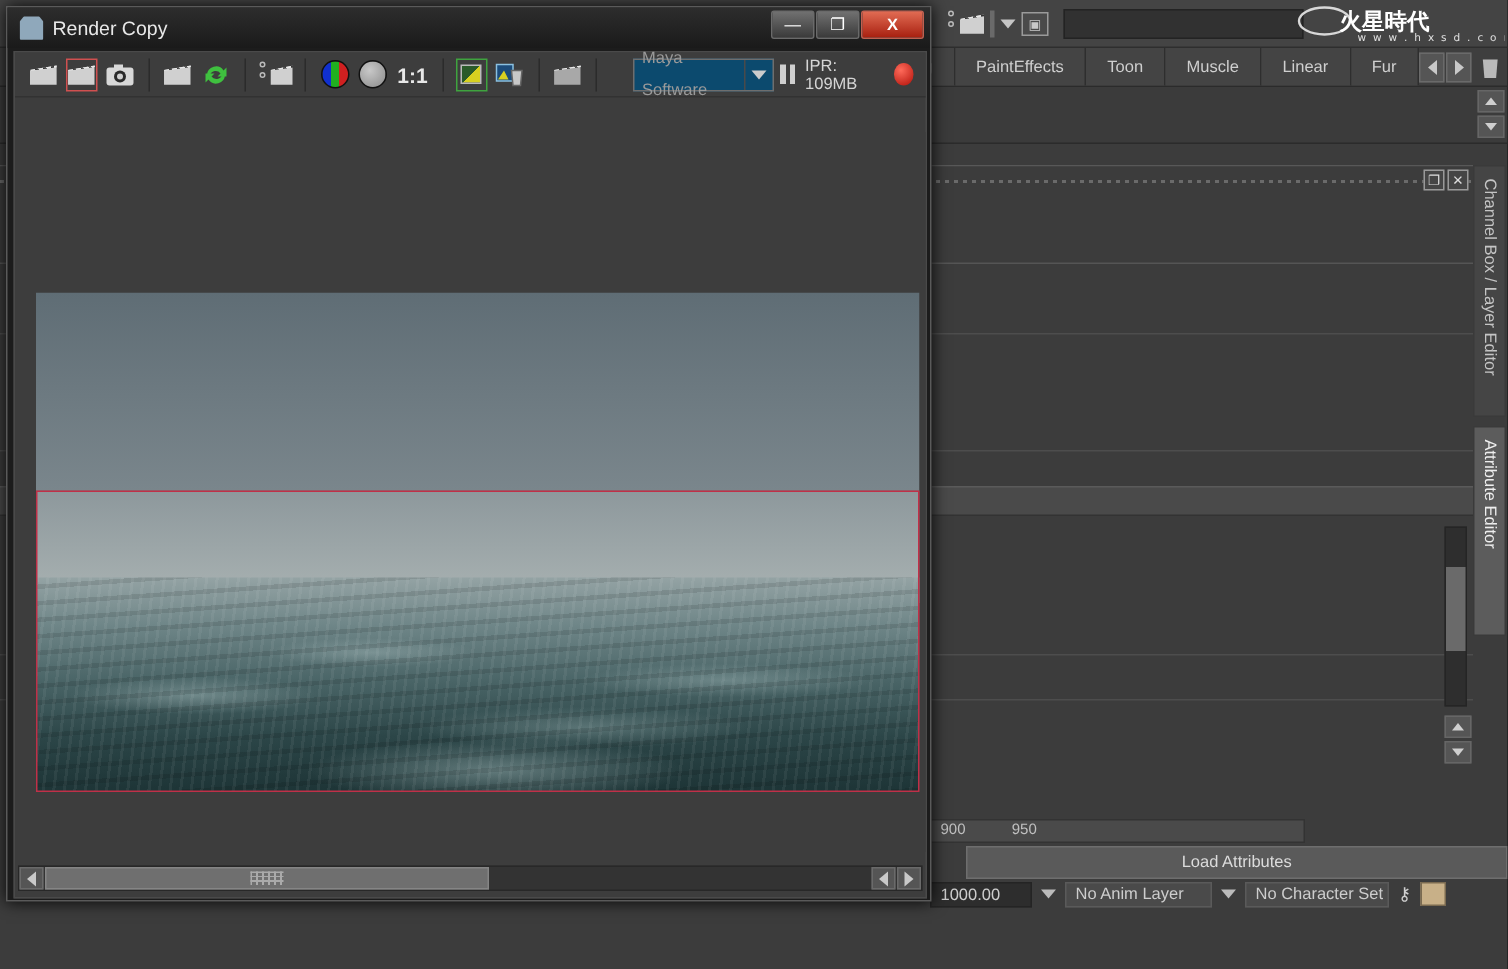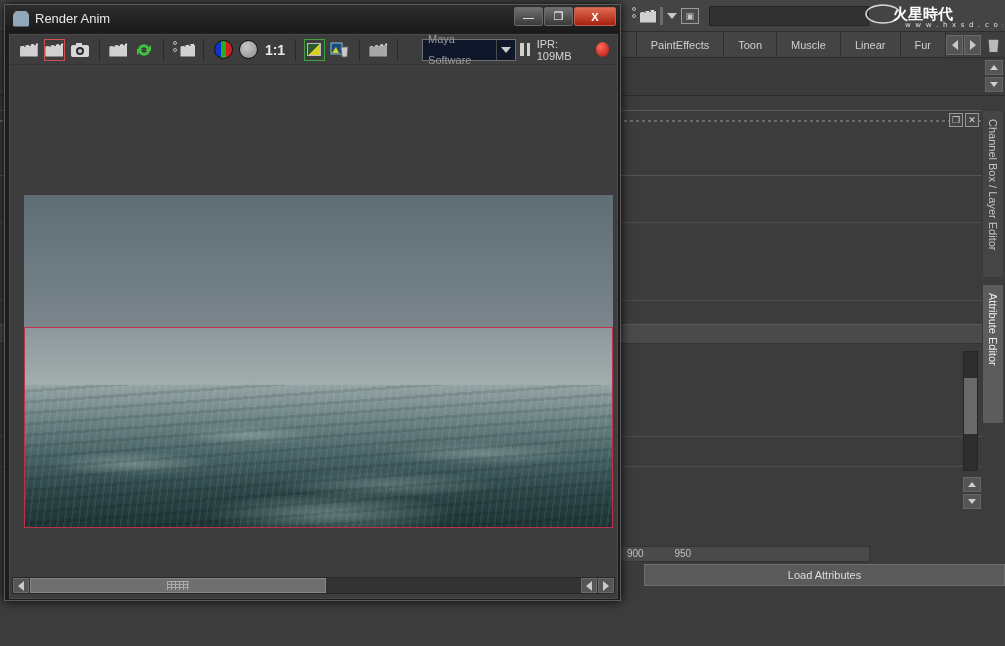--- a/index.html
+++ b/index.html
@@ -569,27 +569,36 @@
     <div style="font-size:10px;color:#c0c0c0;padding-left:6px;line-height:14px;">
       <span>900</span>
       <span style="margin-left:28px;">950</span>
     </div>
   </div>
 
   <div class="bottom-btnrow">
     <div class="bbtn">Load Attributes</div>
   </div>
 
+  <div class="bottom-fieldrow">
+    <div class="bfield" style="width:68px;">1000.00</div>
+    <span class="tri-dn" style="margin:0 4px;border-top-color:#bbb;"></span>
+    <div class="bdd" style="width:98px;">No Anim Layer</div>
+    <span class="tri-dn" style="margin:0 4px;border-top-color:#bbb;"></span>
+    <div class="bdd" style="width:96px;">No Character Set</div>
+    <span style="margin-left:4px;font-size:12px;color:#cfcfcf;">⚷</span>
+    <div style="margin-left:4px;width:17px;height:16px;background:#c8b088;border:1px solid #7a6a50;"></div>
+  </div>
 
 </div>
 
 <div id="render-view">
   <div class="rv-titlebar">
     <div class="rv-ticon"></div>
-    <div class="rv-title">Render Anim</div>
+    <div class="rv-title">Render Copy</div>
     <div class="wbtns">
       <div class="wbtn">—</div>
       <div class="wbtn">❐</div>
       <div class="wbtn close">X</div>
     </div>
   </div>
 
   <div class="rv-inner">
 
 
@@ -643,21 +652,21 @@
           <rect x="1" y="2" width="11" height="11" fill="#1b4b7a" stroke="#8ac0e0"></rect>
           <path d="M2,12 L6,6 L9,12 Z" fill="#d8d020"></path>
           <path d="M11,6 l7,0 l-1,10 l-5,0 z" fill="#c8c8c8" stroke="#666"></path>
         </svg>
       </div>
       <div class="toolsep"></div>
       <div class="tool-ico">
         <div class="clap" style="background:#a8a8a8;"></div>
       </div>
       <div class="toolsep"></div>
-      <div class="dropdown" style="width:104px;height:22px;line-height:21px;margin-left:16px;color:#9a9a9a;background:#0f172a;">
+      <div class="dropdown" style="width:104px;height:22px;line-height:21px;margin-left:16px;color:#9a9a9a;background:#0c4a6e;">
         <span>Maya Software</span>
         <span class="dd-arrow">
             <i class="tri-dn" style="border-top-color:#ccc;"></i>
           </span>
       </div>
       <div style="margin-left:auto;display:flex;align-items:center;gap:7px;padding-right:8px;">
         <span style="display:inline-block;width:11px;height:13px;
                      background:linear-gradient(to right,#cfcfcf 0 4px,transparent 4px 7px,#cfcfcf 7px 11px);"></span>
         <span style="font-size:11px;color:#d5d5d5;">IPR: 109MB</span>
         <span style="display:inline-block;width:15px;height:15px;border-radius:50%;

